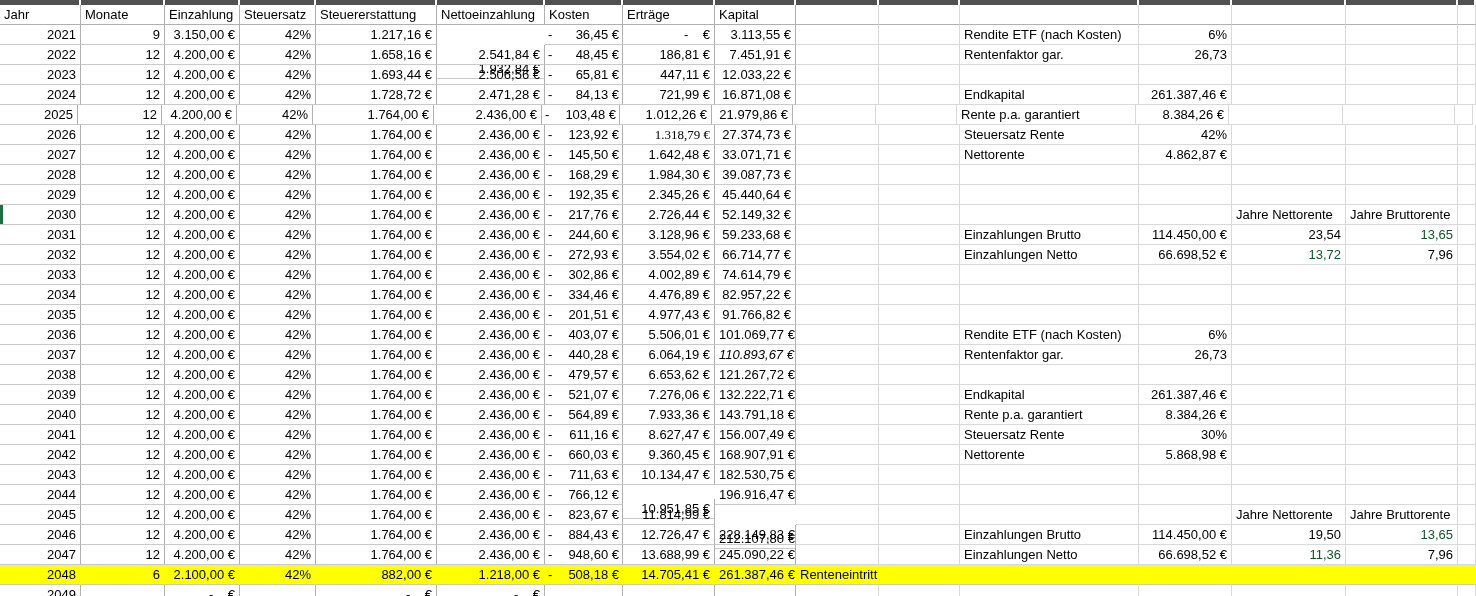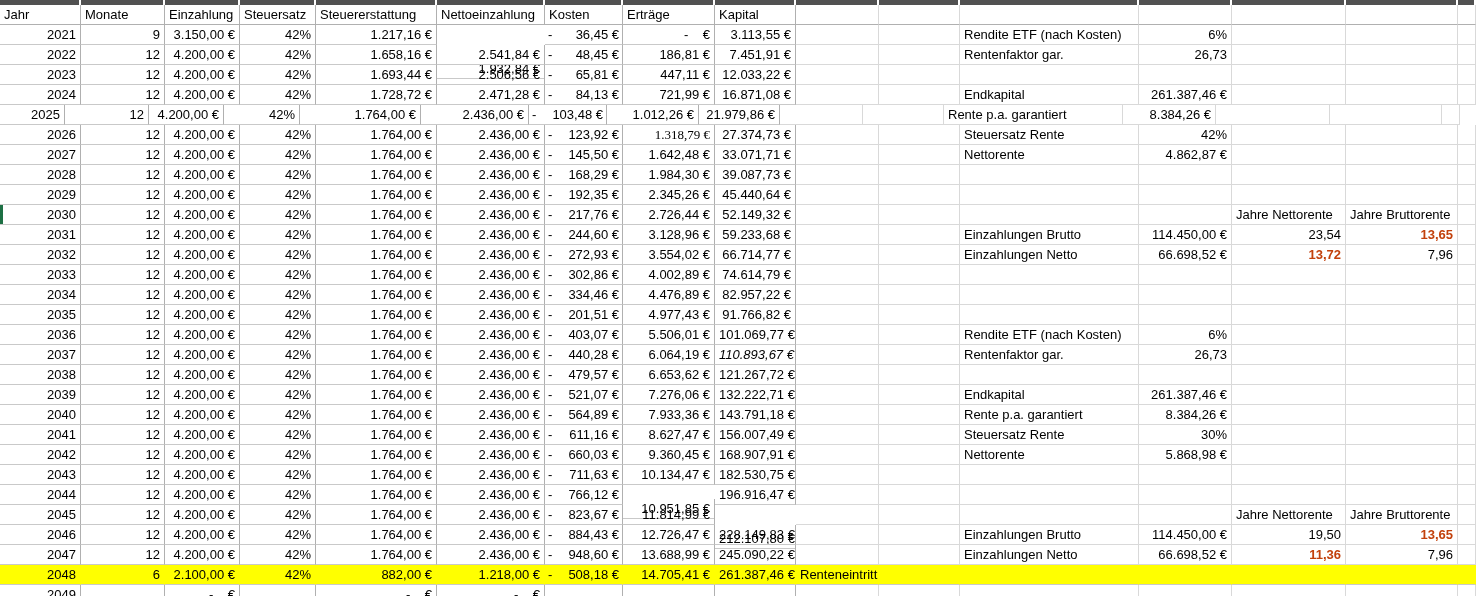--- a/index.html
+++ b/index.html
@@ -26,21 +26,21 @@
     white-space:pre;
     overflow:visible;
     background:transparent;
     flex:0 0 auto;
   }
   .c.lite{border-right-color:#d9d9d9;border-bottom-color:#d9d9d9;}
   .yellow .c{border-right-color:transparent;border-bottom-color:#c9c9c9;}
   .num{text-align:right;}
   .lft{text-align:left;}
   .kos{display:flex;justify-content:space-between;padding:0 3px 0 3px;}
-  .red{color:#c2410c;font-weight:bold;}
+  .red{color:#14532d;font-weight:normal;}
   .hdr .c{border-bottom-color:#b0b0b0;}
   .greenbar{position:absolute;left:0;top:0;width:3px;height:19px;background:#1d7044;z-index:3;}
 </style>
 </head>
 <body>
 
 <div class="sheet">
   <div class="band" id="band">
       <div style="width: 81px;"></div>
       <div style="width: 84px;"></div>
@@ -144,21 +144,21 @@
         <div class="c num" style="width: 81px;">16.871,08 €</div>
         <div class="c lite lft" style="width: 83px;"></div>
         <div class="c lite num" style="width: 81px;"></div>
         <div class="c lite lft" style="width: 179px;">Endkapital</div>
         <div class="c lite num" style="width: 93px;">261.387,46 €</div>
         <div class="c lite num" style="width: 114px;"></div>
         <div class="c lite num" style="width: 112px;"></div>
         <div class="c lite num" style="width: 18px;"></div>
       </div>
       <div class="r">
-        <div class="c num" style="width: 65px;">2025</div>
+        <div class="c num" style="width: 78px;">2025</div>
         <div class="c num" style="width: 84px;">12</div>
         <div class="c num" style="width: 75px;">4.200,00 €</div>
         <div class="c num" style="width: 76px;">42%</div>
         <div class="c num" style="width: 121px;">1.764,00 €</div>
         <div class="c num" style="width: 108px;">2.436,00 €</div>
         <div class="c kos" style="width: 78px;"><span>-</span><span>103,48 €</span></div>
         <div class="c num" style="width: 92px;">1.012,26 €</div>
         <div class="c num" style="width: 81px;">21.979,86 €</div>
         <div class="c lite lft" style="width: 83px;"></div>
         <div class="c lite num" style="width: 81px;"></div>

